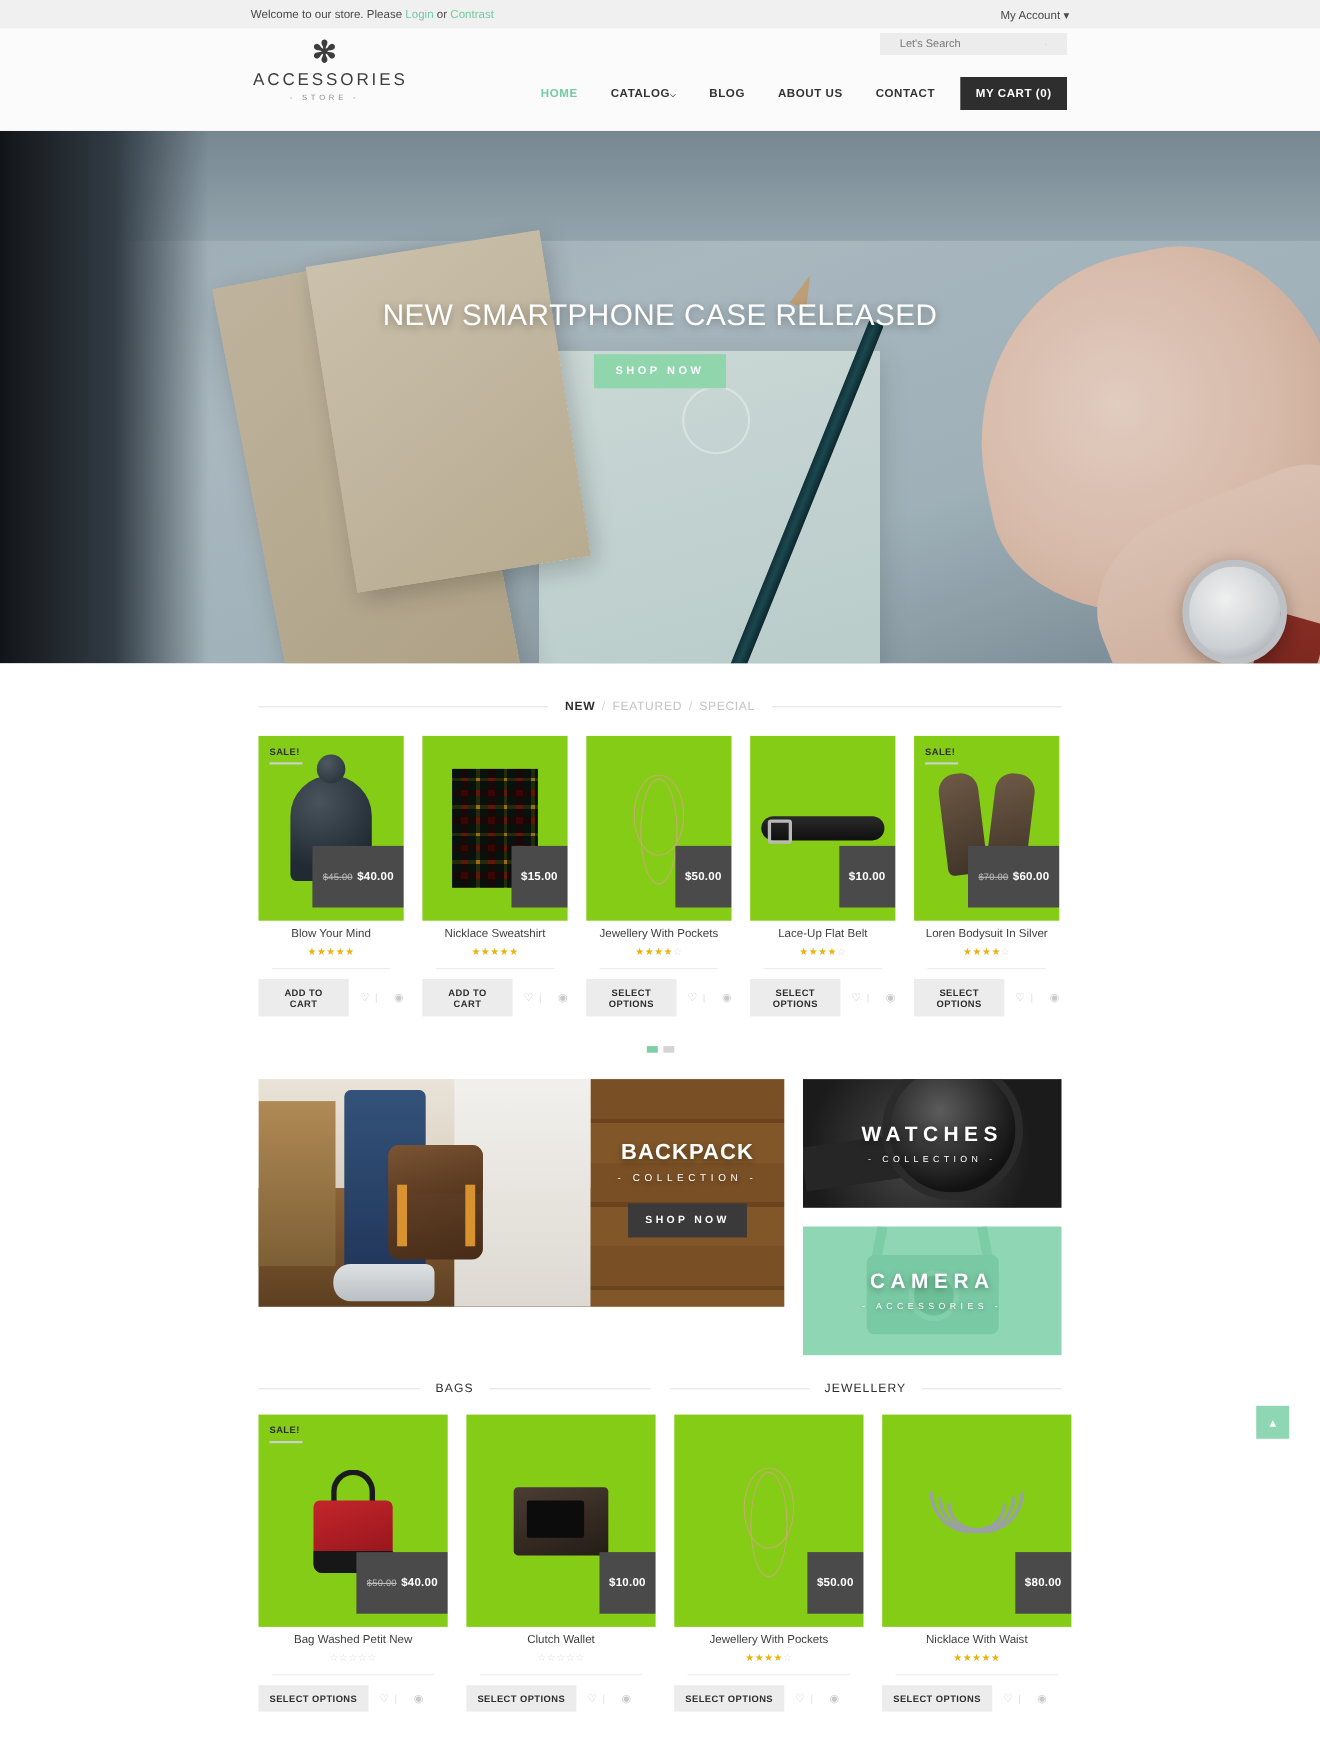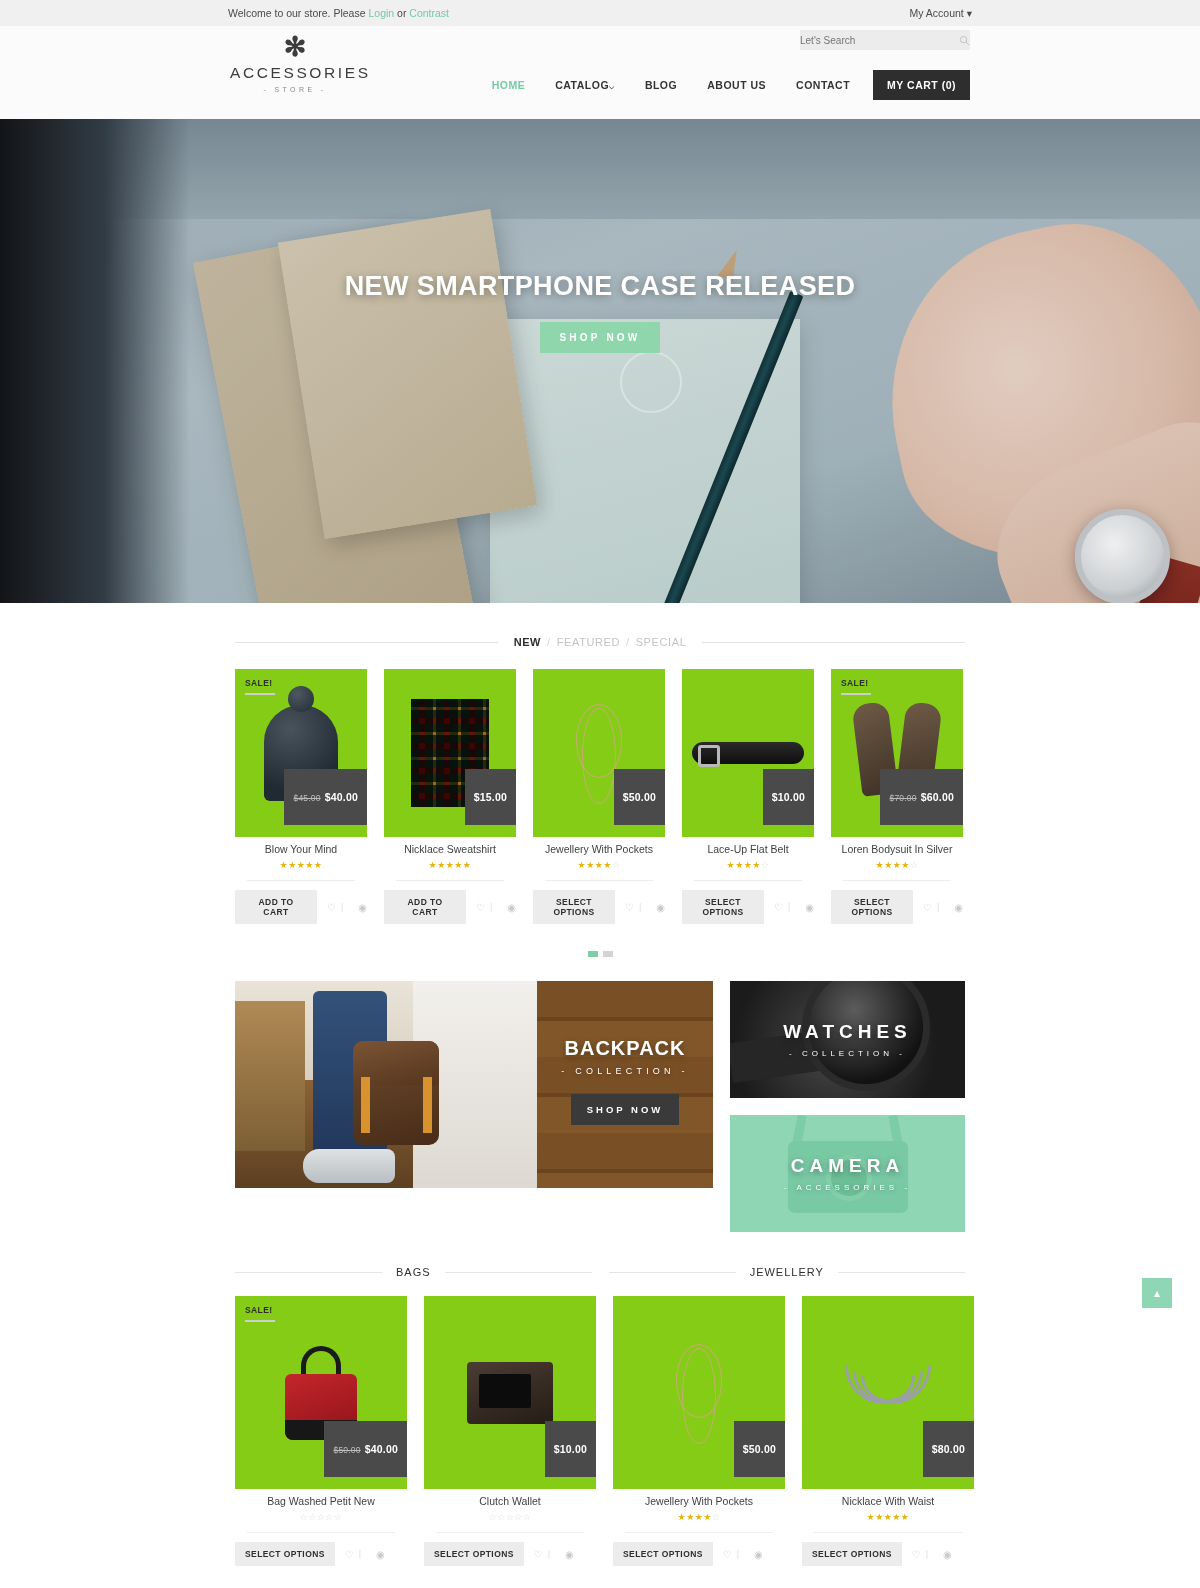--- a/index.html
+++ b/index.html
@@ -27,21 +27,21 @@
   .header { height: 93px; background: #fbfbfb; position: relative; }
   .header-inner { width: 740px; margin: 0 auto; position: relative; height: 100%; }
   .logo { position: absolute; left: 0px; top: 10px; width: 130px; text-align: center; }
   .logo-mark { font-size: 27px; line-height: 22px; color: #3d3d3d; font-weight: 700; }
   .logo-name { font-size: 15.5px; letter-spacing: 2.6px; color: #3d3d3d; margin-top: 6px; font-weight: 400; }
   .logo-sub { font-size: 7px; letter-spacing: 3.4px; color: #8a8a8a; margin-top: 4px; }
 
   .searchbox {
     position: absolute; right: 0px; top: 4px;
     width: 170px; height: 20px; background: #ececec;
-    display: flex; align-items: center; padding: 0 0;
+    display: flex; align-items: center; padding: 0 18px;
   }
   .searchbox input {
     border: none; background: transparent; outline: none;
     font-size: 10px; color: #9a9a9a; flex: 1;
     font-family: "Liberation Sans", sans-serif;
   }
   .search-icon { width: 11px; height: 11px; opacity: .45; }
 
   .nav { position: absolute; right: 0px; top: 44px; display: flex; align-items: center; gap: 0; }
   .nav a {
@@ -84,21 +84,21 @@
       border-bottom: 30px solid #caa87e; transform: rotate(22deg); }
   .watch { position: absolute; right: 30px; top: 390px; width: 95px; height: 95px;
       border-radius: 50%; background: radial-gradient(circle at 40% 35%,#ffffff,#d9dde0 62%,#9aa1a6 100%);
       border: 6px solid #c9ced2; box-shadow: 0 4px 16px rgba(0,0,0,.3); }
   .watch-band { position: absolute; right: 8px; top: 440px; width: 56px; height: 120px;
       background: linear-gradient(180deg,#8e3026,#6d2118); transform: rotate(16deg); border-radius: 8px; }
   .hero-veil { position: absolute; inset: 0; background: rgba(0,0,0,.06); }
 
   .hero-center { position: absolute; left: 0; right: 0; top: 140px; text-align: center; z-index: 5; }
   .hero-kicker { color: #fff; font-size: 10px; letter-spacing: 6px; font-weight: 600; text-shadow: 0 1px 4px rgba(0,0,0,.35); }
-  .hero-title { color: #fff; font-size: 27px; font-weight: 700; letter-spacing: .4px; margin-top: 12px; text-shadow: 0 2px 8px rgba(0,0,0,.35); }
+  .hero-title { color: #fff; font-size: 27px; font-weight: 400; letter-spacing: .4px; margin-top: 12px; text-shadow: 0 2px 8px rgba(0,0,0,.35); }
   .hero-btn {
     display: inline-block; margin-top: 20px; background: #8fd6ad;
     color: #fff; font-size: 10px; letter-spacing: 3.2px; font-weight: 700;
     padding: 10px 20px; text-decoration: none;
   }
   .mono { position: absolute; left: 50%; top: 232px; margin-left: 20px; width: 62px; height: 62px;
       border: 2px solid rgba(255,255,255,.35); border-radius: 50%; z-index: 4; }
 
   
   .sec-tabs { margin-top: 33px; display: flex; align-items: center; justify-content: center; gap: 0; }
@@ -208,21 +208,21 @@
   .bc { height: 117px; position: relative; overflow: hidden; background: #8fd6b4; }
   .bc-cam { position:absolute; left:58px; top:26px; width:120px; height:72px; background:#79c9a4; border-radius:7px; }
   .bc-lens { position:absolute; left:96px; top:40px; width:46px; height:46px; border-radius:50%; background:#6dbf98; border:5px solid #82cfa9; }
   .bc-s1 { position:absolute; left:64px; top:0; width:9px; height:40px; background:#7cccA6; transform: rotate(11deg); }
   .bc-s2 { position:absolute; left:162px; top:0; width:9px; height:40px; background:#7ccca6; transform: rotate(-11deg); }
   .bovl { position:absolute; inset:0; display:flex; flex-direction:column; align-items:center; justify-content:center; z-index: 3; }
   .bovl .t1 { color:#fff; font-size:19px; font-weight:700; letter-spacing:5px; text-shadow: 0 2px 6px rgba(0,0,0,.35); }
   .bovl .t2 { color:#fff; font-size:8px; letter-spacing:4px; margin-top:6px; text-shadow: 0 1px 4px rgba(0,0,0,.35); }
 
   
-  .dual-heads { display: flex; gap: 17px; margin-top: 34px; }
+  .dual-heads { display: flex; gap: 17px; margin-top: 24px; }
   .dhead { flex: 1; display: flex; align-items: center; }
   .dhead .ln { flex: 1; height: 1px; background: #e4e4e4; }
   .dhead .tx { font-size: 11px; letter-spacing: 1px; color: #2e2e2e; padding: 0 14px; }
 
   .dual-rows { display: flex; gap: 17px; margin-top: 18px; }
   .half { flex: 1; display: flex; gap: 17px; }
 
   
   .totop { position: absolute; right: 28px; top: 1278px; width: 30px; height: 30px;
      background: #8fd6b4; color: #fff; display: flex; align-items: center; justify-content: center;

